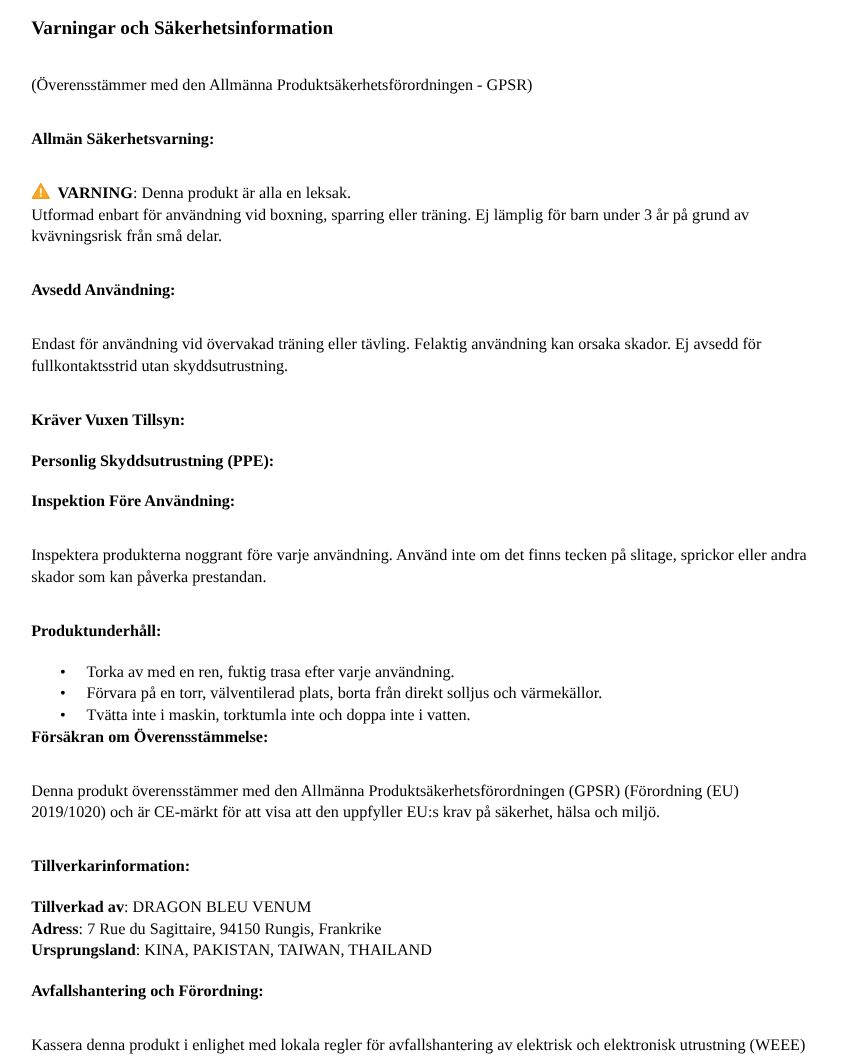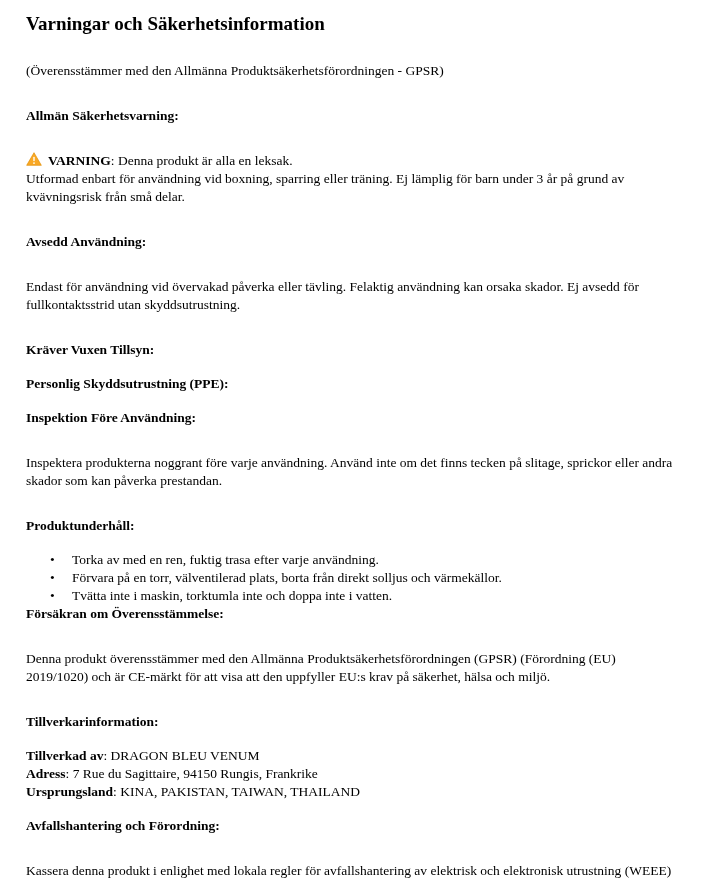--- a/index.html
+++ b/index.html
@@ -14,21 +14,21 @@
     font-family: "Liberation Serif", "DejaVu Serif", serif;
     color: #000000;
     font-size: 13.5px;
     line-height: 18px;
     box-sizing: border-box;
   }
   .doc {
     padding: 13px 26px 20px 26px;
   }
   h1.doc-title {
-    font-size: 19px;
+    font-size: 16px;
     line-height: 22px;
     font-weight: bold;
     margin: 0 0 16px 0;
   }
   .para {
     margin: 27px 0;
   }
   .sec-heading {
     font-weight: bold;
     margin: 16px 0;
@@ -84,21 +84,21 @@
       <svg class="warn-icon" viewBox="0 0 24 21" aria-hidden="true">
         <path d="M12 1 L23 20 L1 20 Z" fill="#f9a825" stroke="#e08c00" stroke-width="1" stroke-linejoin="round"></path>
         <rect x="10.9" y="7" width="2.2" height="7" rx="1.1" fill="#fffdf2"></rect>
         <circle cx="12" cy="16.6" r="1.4" fill="#fffdf2"></circle>
       </svg><span class="bold">VARNING</span><span>: Denna produkt är alla en leksak.</span>
     </span>
     <span>Utformad enbart för användning vid boxning, sparring eller träning. Ej lämplig för barn under 3 år på grund av kvävningsrisk från små delar.</span>
   </p>
 
   <p class="sec-heading">Avsedd Användning:</p>
-  <p class="para">Endast för användning vid övervakad påverka eller tävling. Felaktig användning kan orsaka skador. Ej avsedd för fullkontaktsstrid utan skyddsutrustning.</p>
+  <p class="para">Endast för användning vid övervakad träning eller tävling. Felaktig användning kan orsaka skador. Ej avsedd för fullkontaktsstrid utan skyddsutrustning.</p>
 
   <p class="sec-heading">Kräver Vuxen Tillsyn:</p>
 
   <p class="sec-heading">Personlig Skyddsutrustning (PPE):</p>
 
   <p class="sec-heading">Inspektion Före Användning:</p>
   <p class="para">Inspektera produkterna noggrant före varje användning. Använd inte om det finns tecken på slitage, sprickor eller andra skador som kan påverka prestandan.</p>
 
   <p class="sec-heading">Produktunderhåll:</p>
   <ul class="maint-list">

